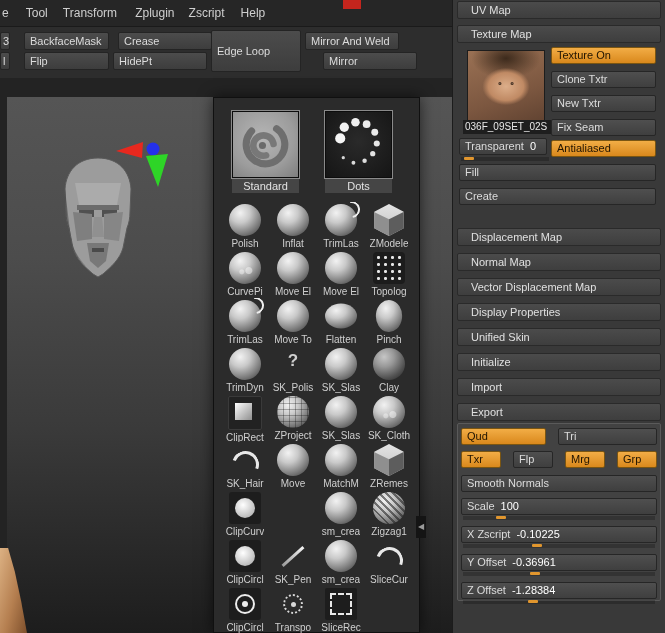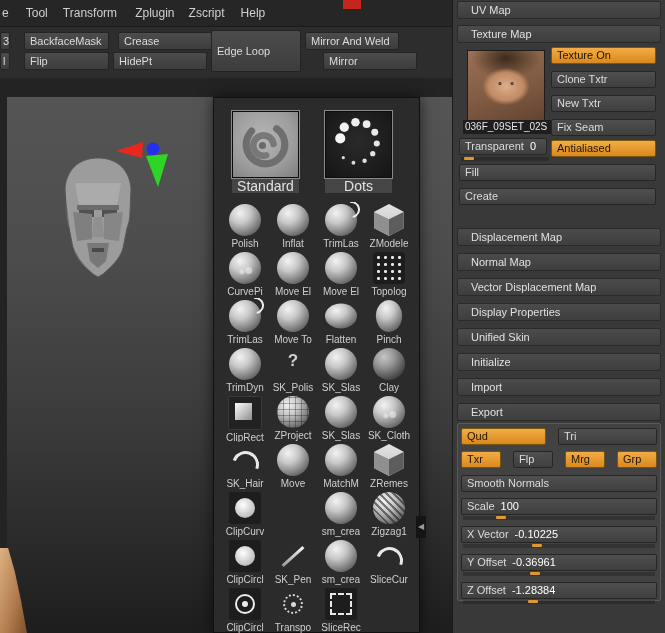--- a/index.html
+++ b/index.html
@@ -33,21 +33,21 @@
                color:#999;font-size:8px;line-height:22px;text-align:center;cursor:pointer;}
   
   .brushpanel{position:absolute;left:213px;top:97px;width:207px;height:536px;background:#2b2b2b;
               border:1px solid #101010;box-sizing:border-box;box-shadow:0 0 14px rgba(0,0,0,.6);}
   .tiles{display:flex;padding:13px 0 0 18px;gap:26px;}
   .tile{width:67px;cursor:pointer;}
   .tile-icon{width:67px;height:67px;box-sizing:border-box;border:1px solid #0c0c0c;
              box-shadow:0 0 0 1px #8a8a8a;}
   .tile-std{background:radial-gradient(circle at 45% 40%,#b6b6b6,#9c9c9c 60%,#7e7e7e);}
   .tile-dots{background:radial-gradient(circle at 50% 45%,#2a2a2a,#151515);}
-  .tile-label{height:14px;line-height:14px;text-align:center;font-size:14px;color:#e2e2e2;
+  .tile-label{height:14px;line-height:14px;text-align:center;font-size:11px;color:#e2e2e2;
               background:#454545;margin-top:1px;}
   .bgrid{display:grid;grid-template-columns:repeat(4,48px);grid-auto-rows:48px;padding:9px 0 0 7px;}
   .bcell{display:flex;flex-direction:column;align-items:center;padding-top:2px;overflow:hidden;cursor:pointer;}
   .blabel{font-size:10px;color:#cfcfcf;margin-top:2px;white-space:nowrap;max-width:48px;overflow:hidden;}
   .bicon{position:relative;width:32px;height:32px;flex:none;}
   .bicon[data-shape^="sphere"]{border-radius:50%;
       background:radial-gradient(circle at 35% 28%,#f2f2f2,#c9c9c9 32%,#7a7a7a 68%,#3a3a3a 96%);}
   .bicon[data-shape="sphere-dark"]{
       background:radial-gradient(circle at 35% 28%,#c6c6c6,#989898 32%,#525252 68%,#242424 96%);}
   .bicon[data-shape="sphere-flat"]{transform:scaleY(.78);}
@@ -409,21 +409,21 @@
 
       <div class="rbtn slbtn">
         <span>Scale</span>
         <span class="slval">100</span>
       </div>
       <div class="ticktrack">
         <span class="tick" style="left: 17%;"></span>
       </div>
 
       <div class="rbtn slbtn">
-        <span>X Vector</span>
+        <span>X Zscript</span>
         <span class="slval">-0.10225</span>
       </div>
       <div class="ticktrack">
         <span class="tick" style="left: 36%;"></span>
       </div>
 
       <div class="rbtn slbtn">
         <span>Y Offset</span>
         <span class="slval">-0.36961</span>
       </div>

